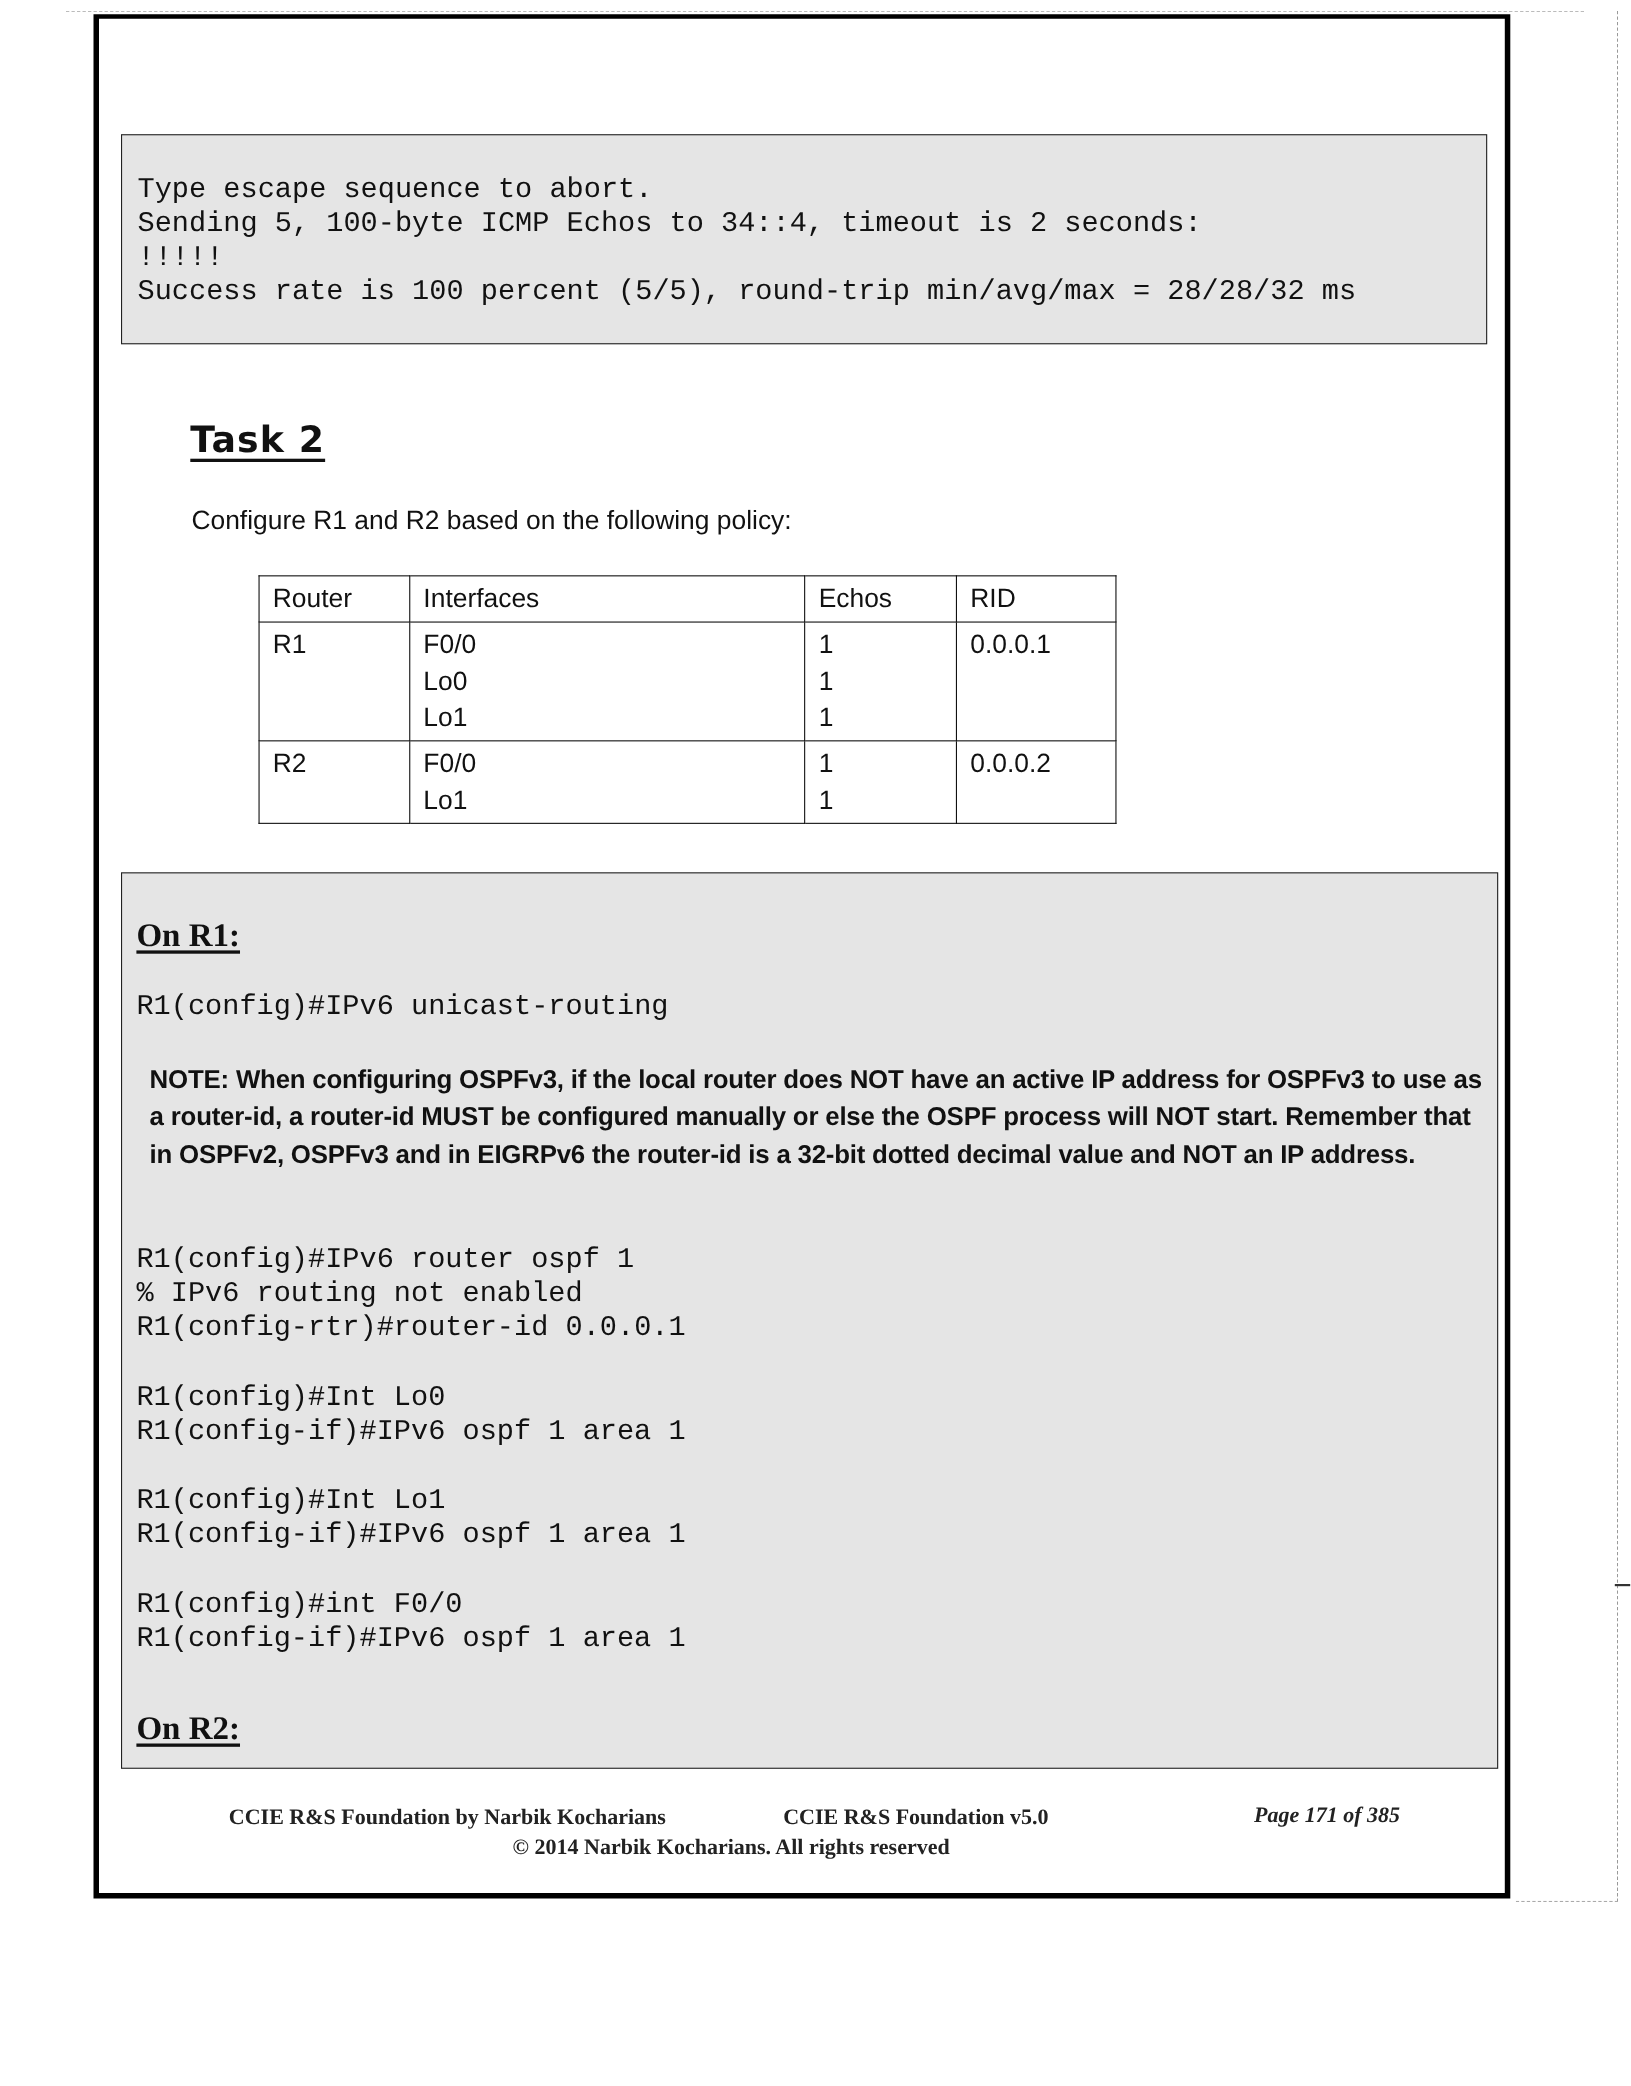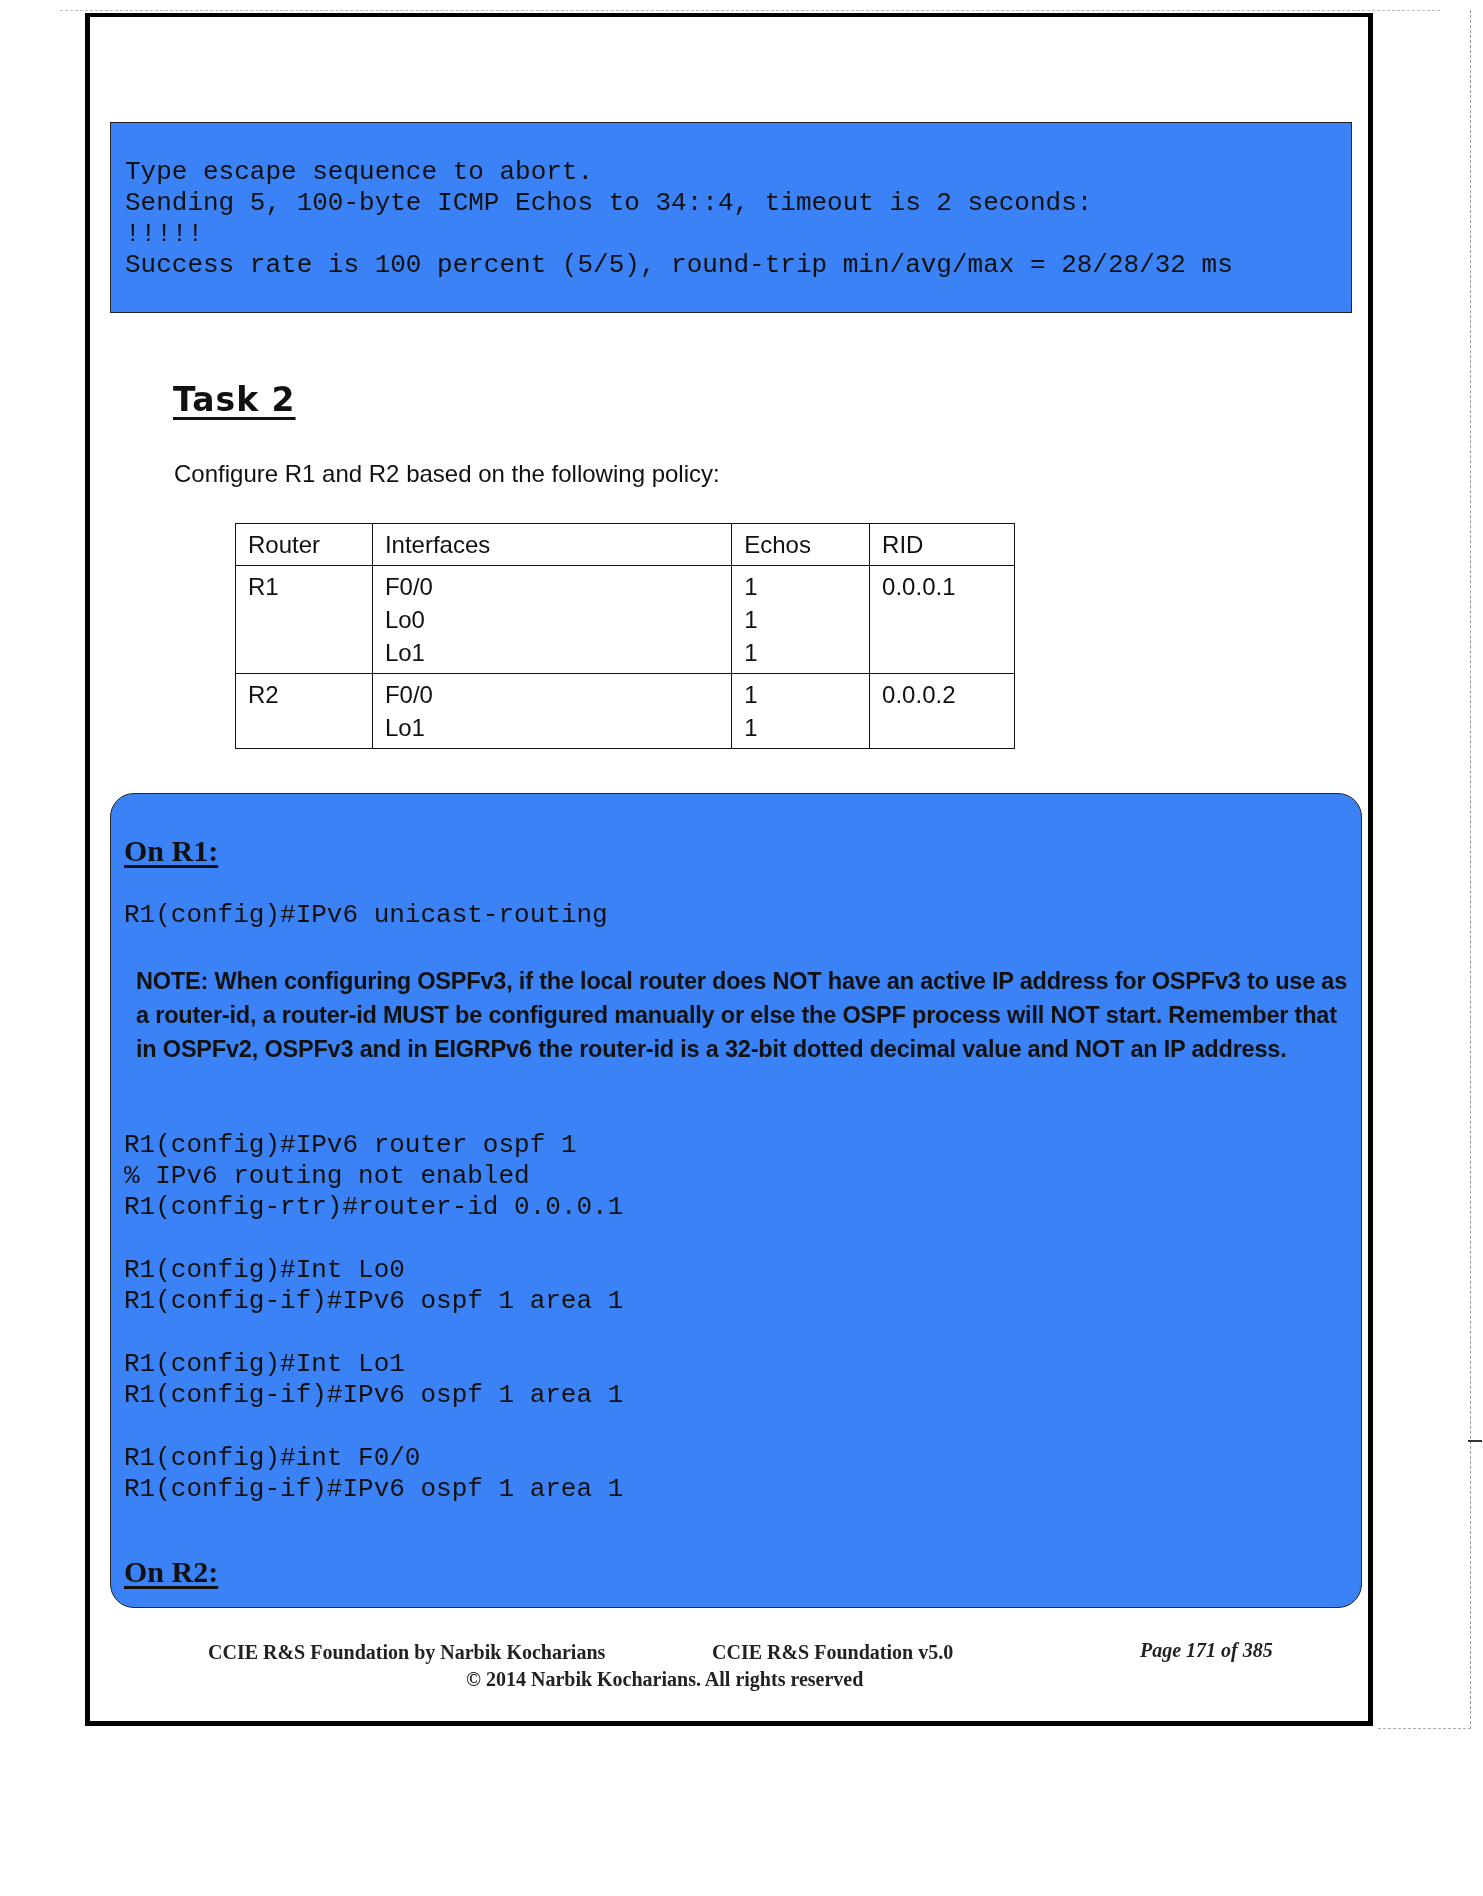--- a/index.html
+++ b/index.html
@@ -1,30 +1,30 @@
 <!DOCTYPE html>
 <html><head>
 <meta charset="utf-8">
 <style>
   html, body { margin: 0; padding: 0; background: #ffffff; }
   body { width: 1483px; height: 1896px; position: relative; overflow: hidden; color: #111; }
   .top-scan { position: absolute; left: 60px; top: 10px; width: 1380px; height: 1px; border-top: 1px dashed #bbb; }
   .right-scan { position: absolute; left: 1378px; top: 10px; width: 92px; height: 1718px; border-right: 1px dashed #999; border-bottom: 1px dashed #aaa; }
   .right-tick { position: absolute; left: 1468px; top: 1440px; width: 14px; height: 2px; background: #333; }
   .page-frame { position: absolute; left: 85px; top: 13px; width: 1288px; height: 1713px; border: 5px solid #000; border-top-width: 4px; box-sizing: border-box; }
-  .box { position: absolute; border: 1.5px solid #222; box-sizing: border-box; background: #3b82f6; }
+  .box { position: absolute; border: 1.5px solid #222; box-sizing: border-box; background: #e5e5e5; }
   .ping-box { left: 110px; top: 122px; width: 1242px; height: 191px; padding: 34px 14px 0 14px; }
   .mono { font-family: "Liberation Mono", "DejaVu Sans Mono", monospace; font-size: 26px; line-height: 31px; white-space: pre; }
   .mono b { font-weight: normal; }
   .task-title { position: absolute; left: 173px; top: 380px; font-family: "DejaVu Sans", sans-serif; font-weight: bold; font-size: 33px; text-decoration: underline; text-underline-offset: 6px; letter-spacing: 1px; }
   .task-desc { position: absolute; left: 174px; top: 460px; font-family: "Liberation Sans", sans-serif; font-size: 24px; }
   table.policy { position: absolute; left: 235px; top: 523px; width: 780px; border-collapse: collapse; font-family: "Liberation Sans", sans-serif; font-size: 24px; }
   table.policy td, table.policy th { border: 1.5px solid #111; vertical-align: top; text-align: left; padding: 4px 12px; line-height: 33px; font-weight: normal; }
   table.policy th { font-weight: 400; }
-  .config-box { left: 110px; top: 793px; width: 1252px; height: 815px; padding: 0 13px; border-radius: 24px; }
+  .config-box { left: 110px; top: 793px; width: 1252px; height: 815px; padding: 0 13px; }
   .section-head { font-family: "Liberation Serif", serif; font-weight: bold; font-size: 30px; text-decoration: underline; text-underline-offset: 4px; }
   .note { font-family: "Liberation Sans", sans-serif; font-weight: bold; font-size: 23.5px; line-height: 34px; white-space: normal; letter-spacing: -0.2px; margin-left: 12px; }
   .abs { position: absolute; }
   .cmd .p { font-weight: normal; }
   .footer { position: absolute; font-family: "Liberation Serif", serif; font-weight: bold; font-size: 20px; color: #222; }
   .footer.italic { font-style: italic; }
 </style>
 </head>
 <body>
 

